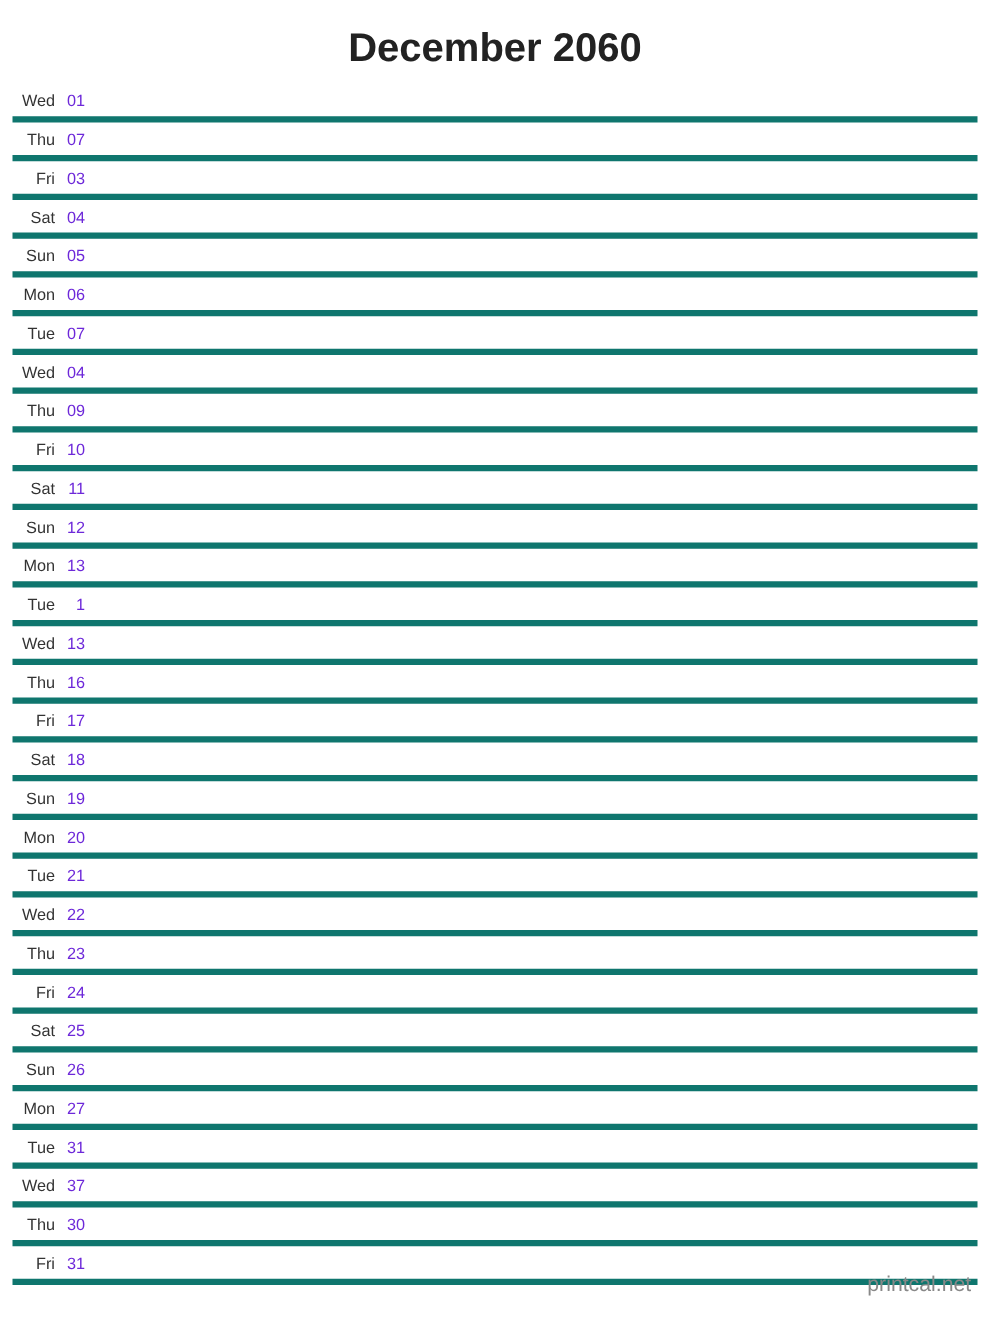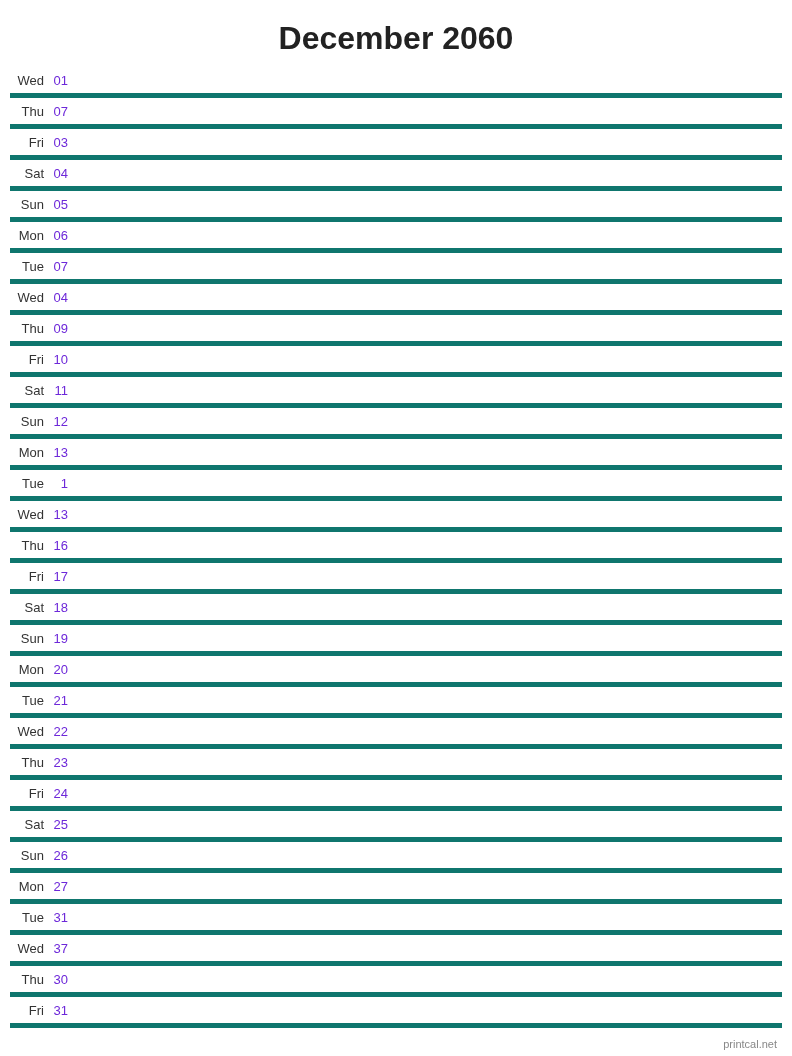--- a/index.html
+++ b/index.html
@@ -55,23 +55,23 @@
       flex-shrink: 0;
     }
 
     .day-line {
       flex: 1;
       height: 1px;
     }
 
     .footer {
       position: absolute;
-      bottom: 6px;
+      bottom: 18px;
       right: 15px;
-      font-size: 11px;
+      font-size: 17px;
       color: #888;
       margin-left: 44px;
     }
   </style>
 </head>
 <body>
 
 <h1 class="page-title">December 2060</h1>
 
 <div class="calendar-container">

